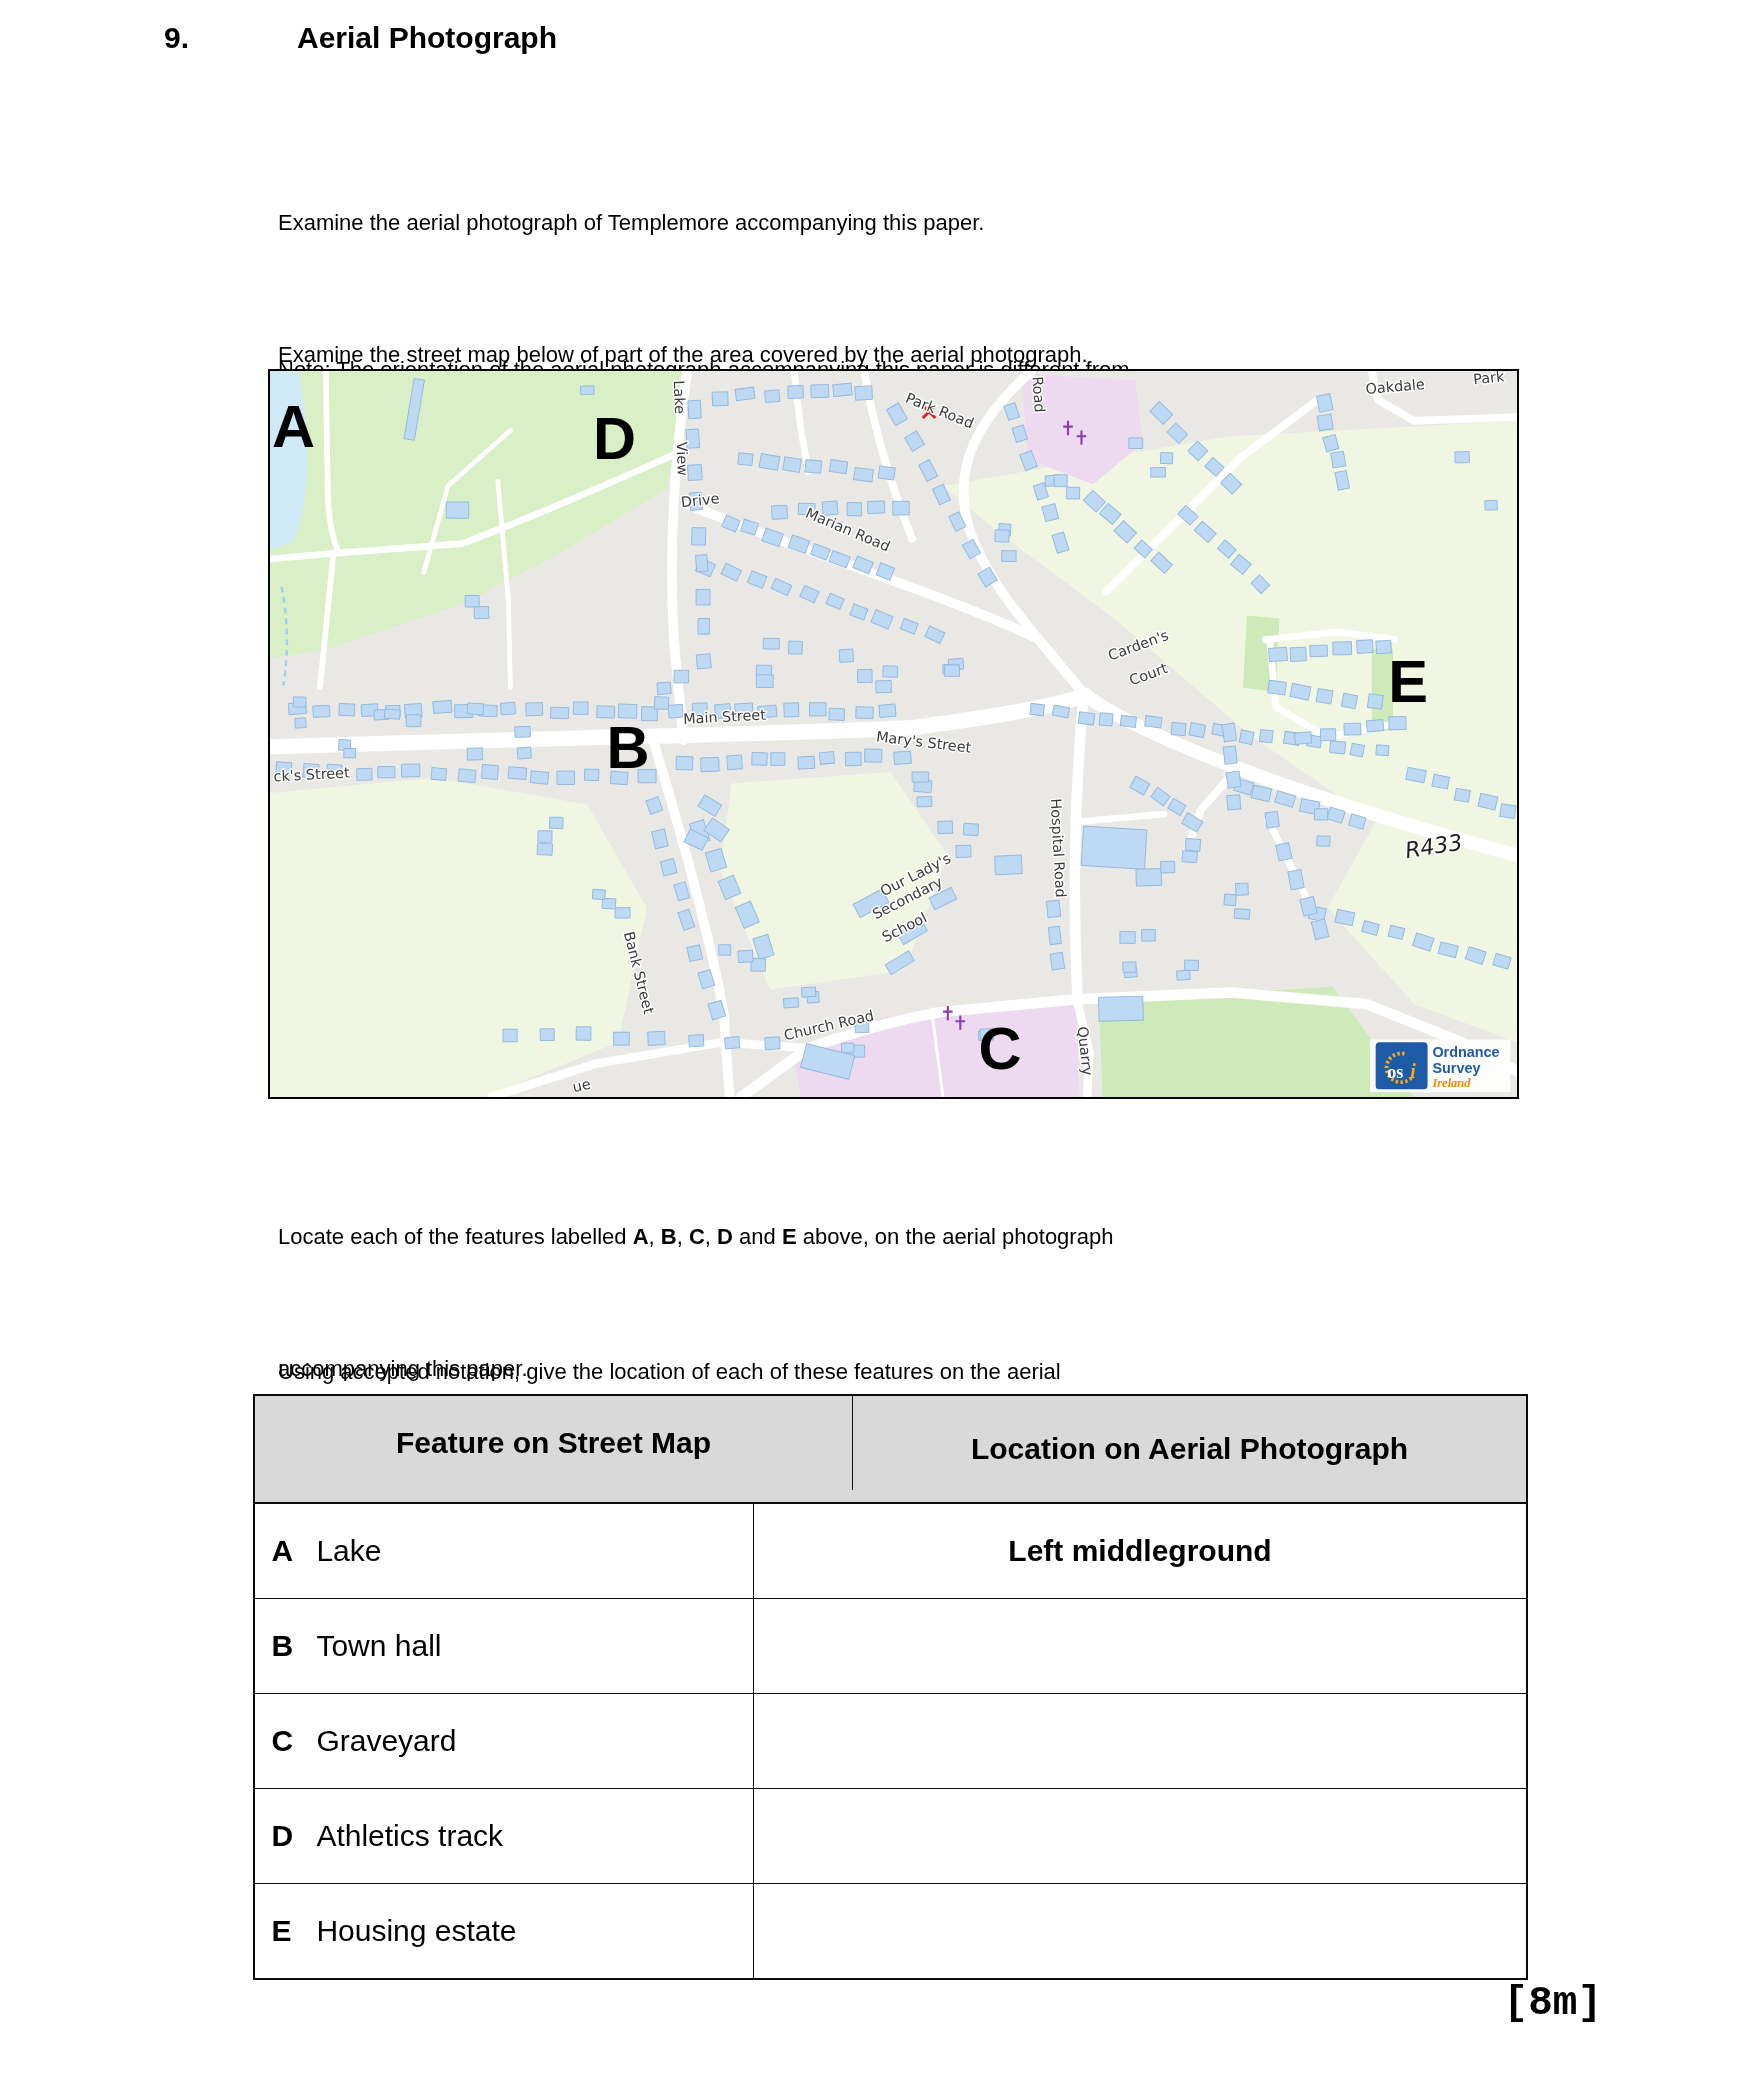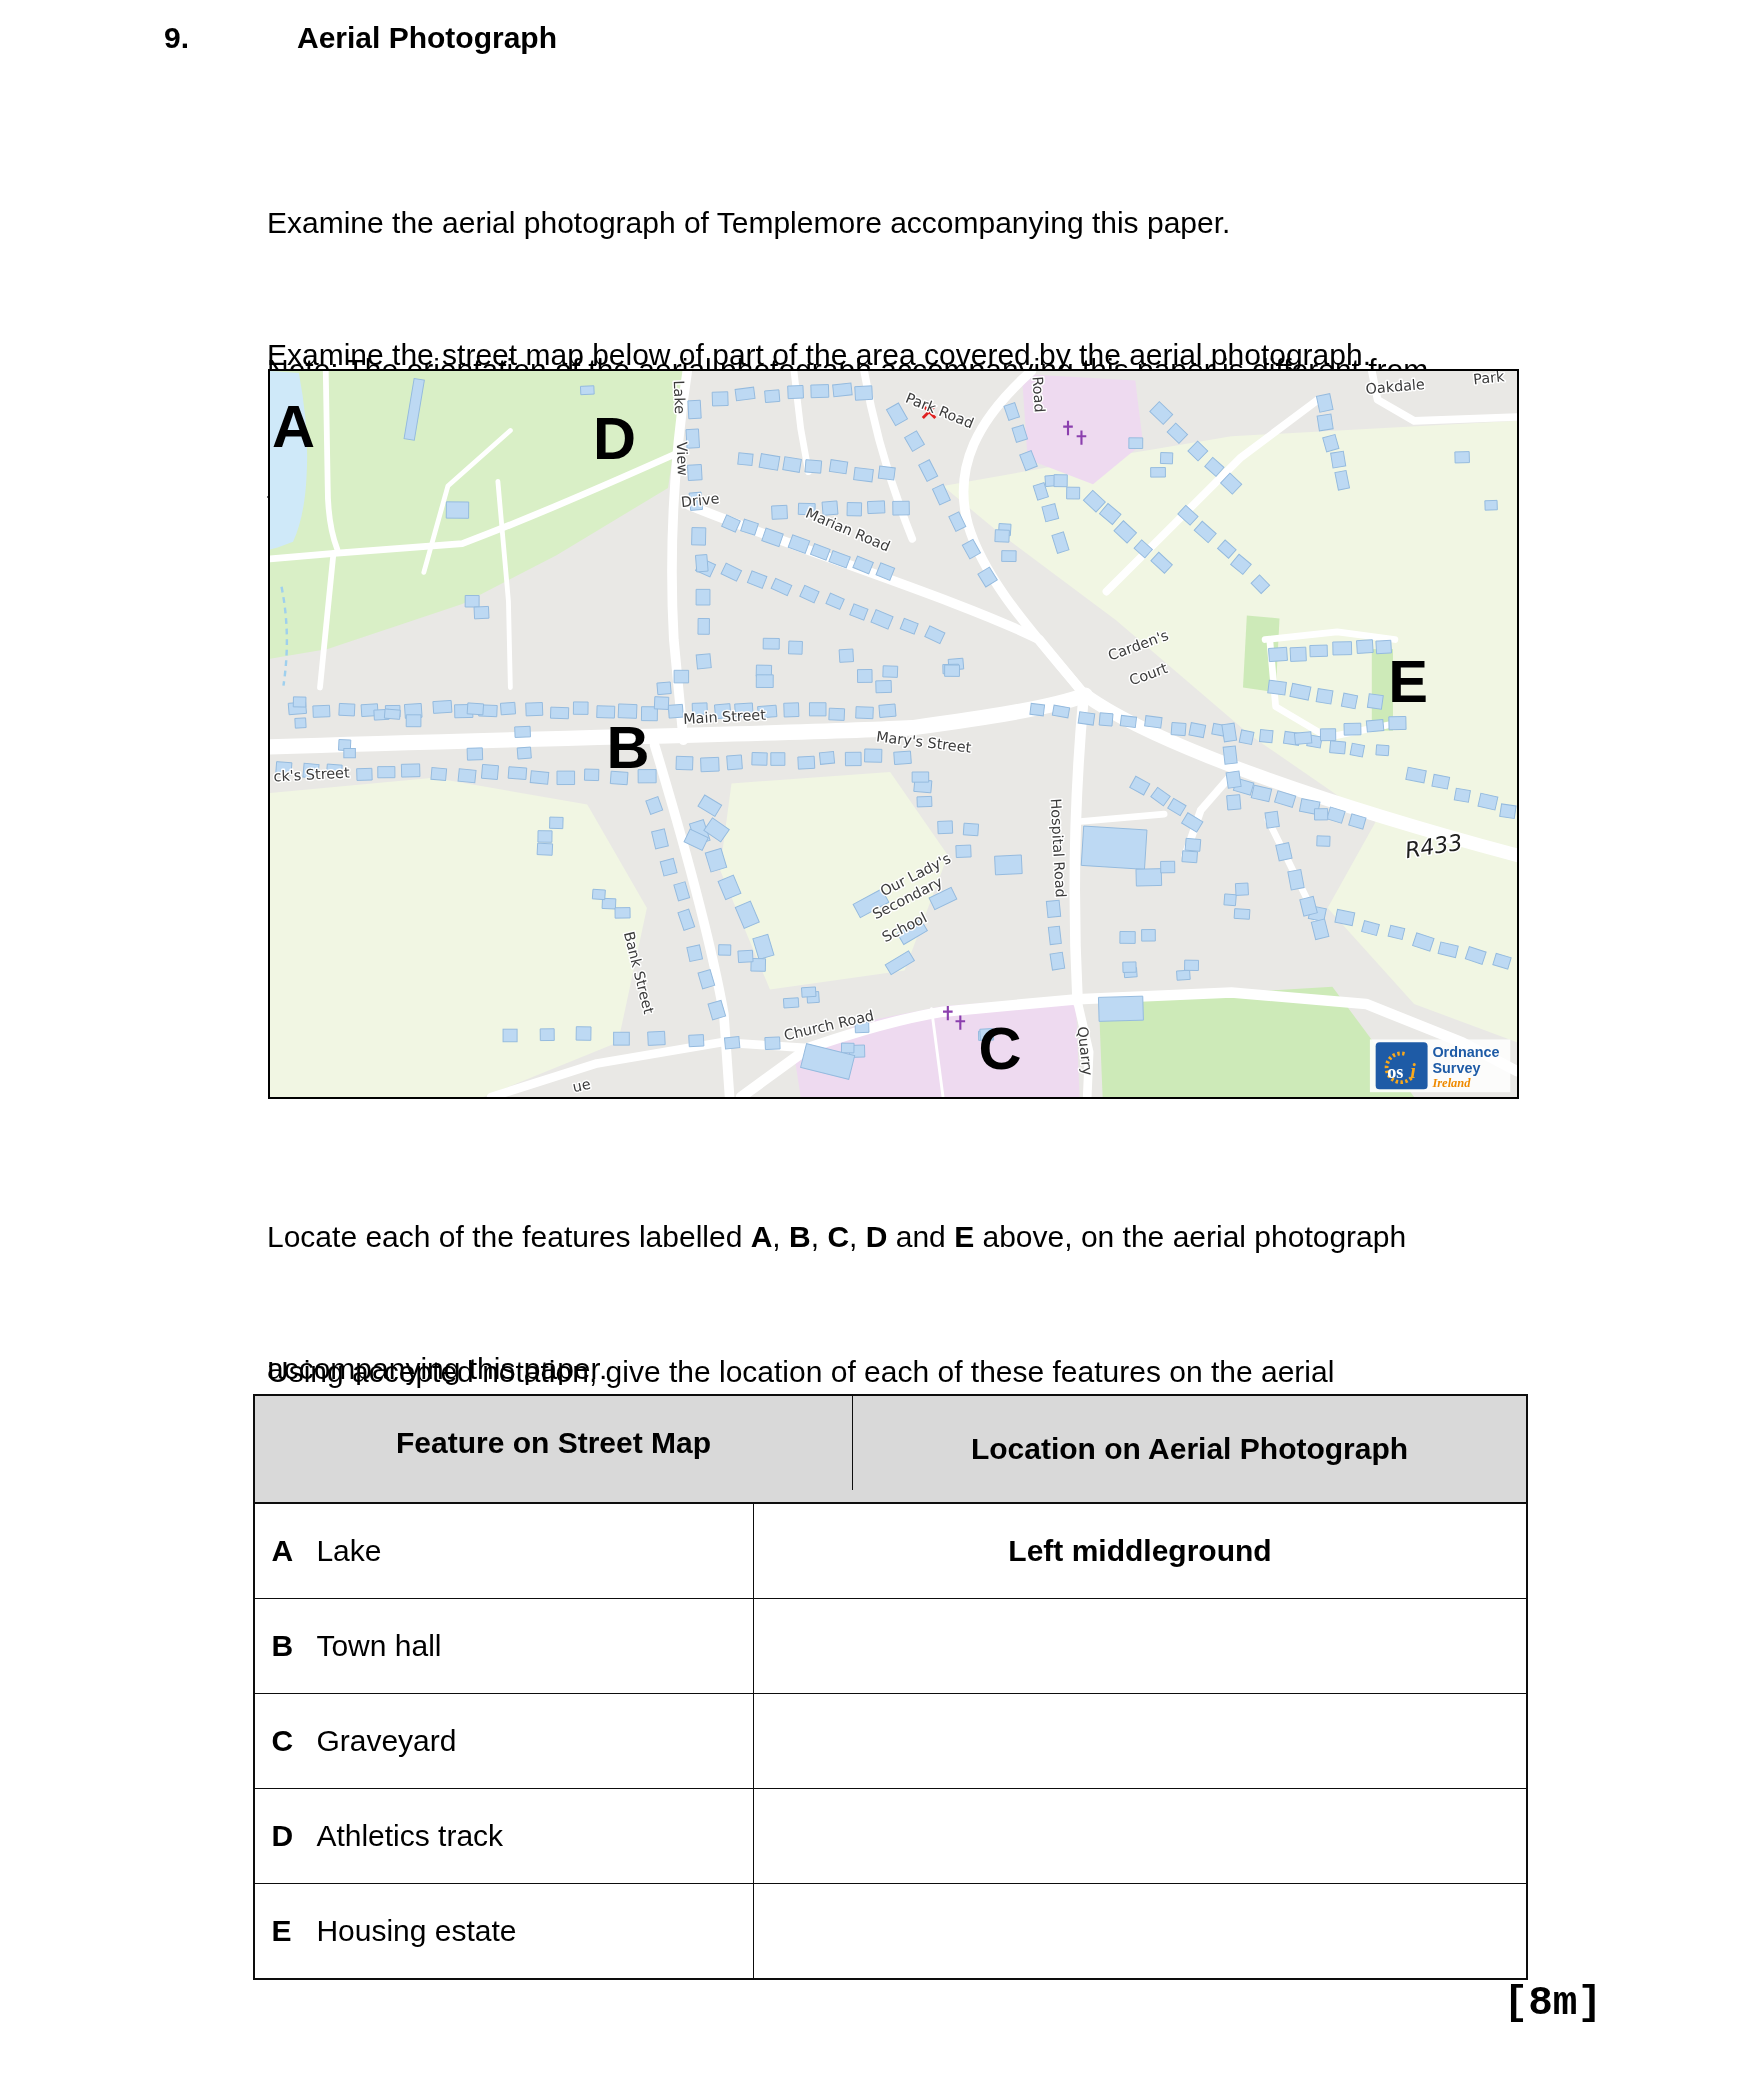--- a/index.html
+++ b/index.html
@@ -2,21 +2,21 @@
 <html><head>
 <meta charset="utf-8">
 <style>
   html,body{margin:0;padding:0;}
   body{
     width:1755px;height:2082px;position:relative;background:#ffffff;
     font-family:"Liberation Sans",sans-serif;color:#000;overflow:hidden;
   }
   .qnum{position:absolute;left:164px;top:21px;font-size:30px;font-weight:bold;}
   .qtitle{position:absolute;left:273px;top:21px;font-size:30px;font-weight:bold;margin-left:24px;}
-  .para{position:absolute;left:267px;font-size:30px;line-height:44px;white-space:pre;}
+  .para{position:absolute;left:278px;font-size:22px;line-height:44px;white-space:pre;}
   #intro{top:113px;}
   #note{top:260px;}
   #locate{top:1127px;}
   #using{top:1262px;}
   .map-wrap{
     position:absolute;left:268px;top:369px;width:1247px;height:726px;
     border:2.9px solid #000;background:#e9e8e5;
   }
   .map-wrap svg{display:block;}
   .slbl{font-family:"DejaVu Sans",sans-serif;font-size:15px;fill:#3b3b3b;

